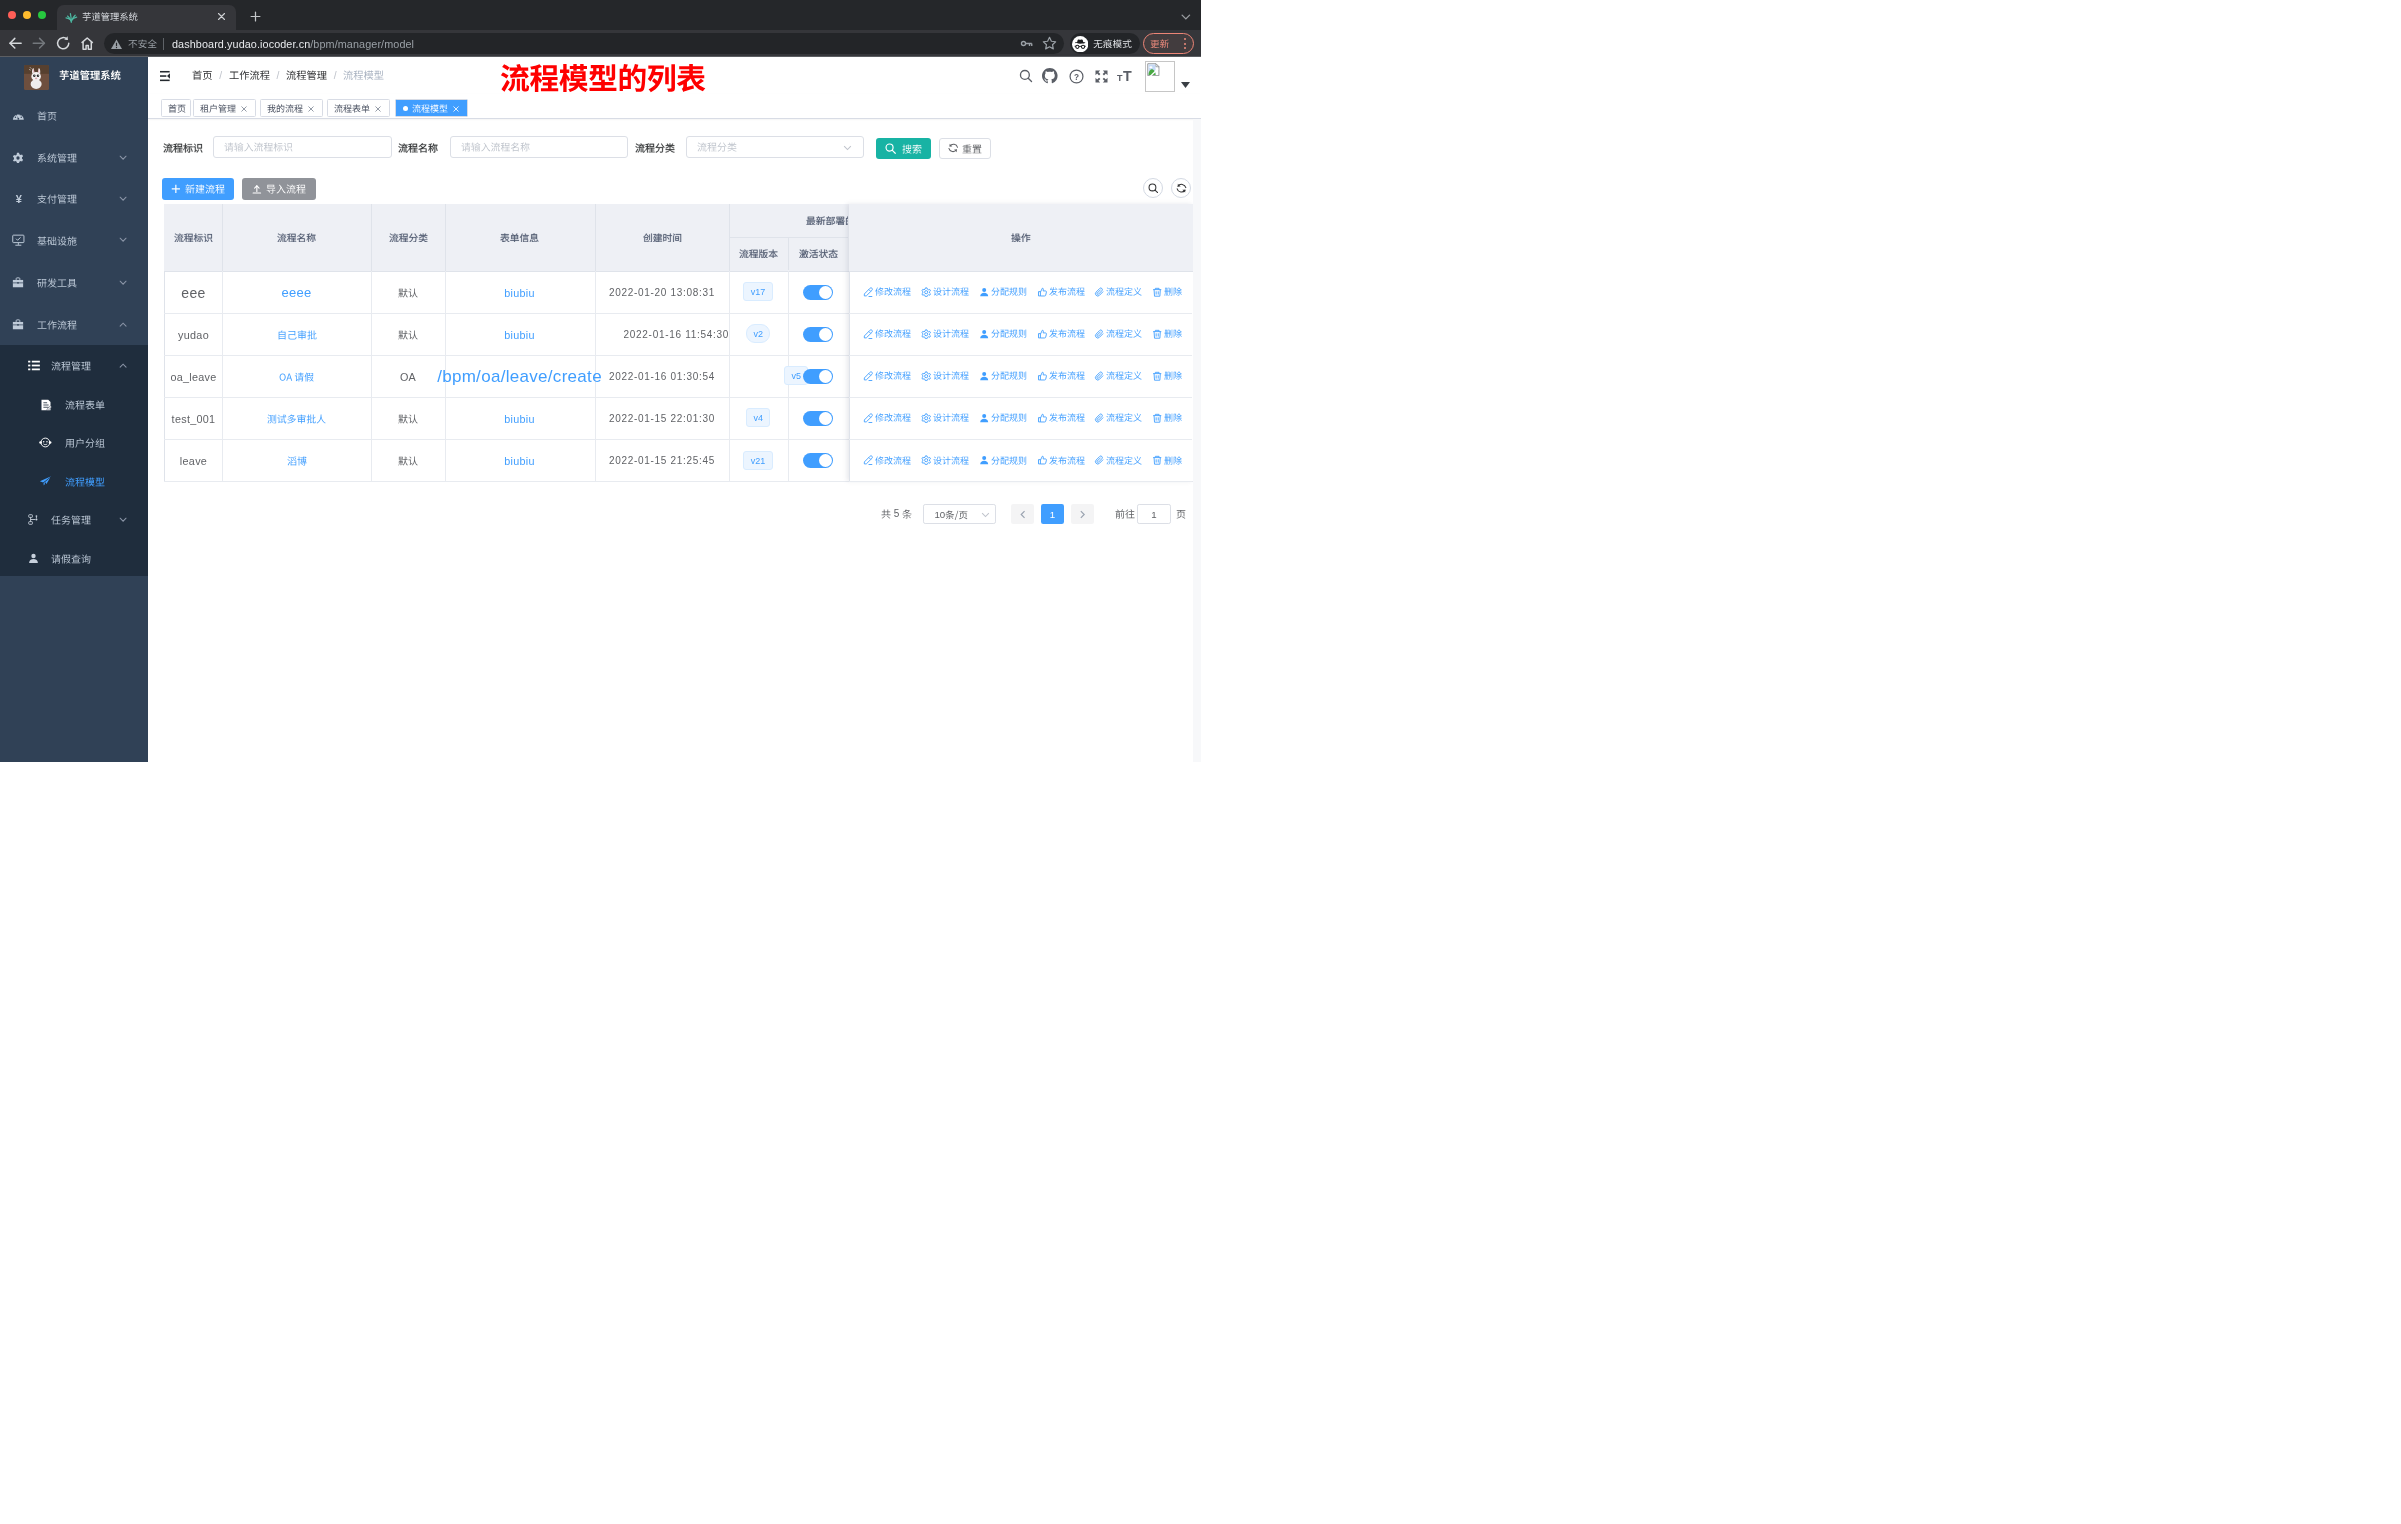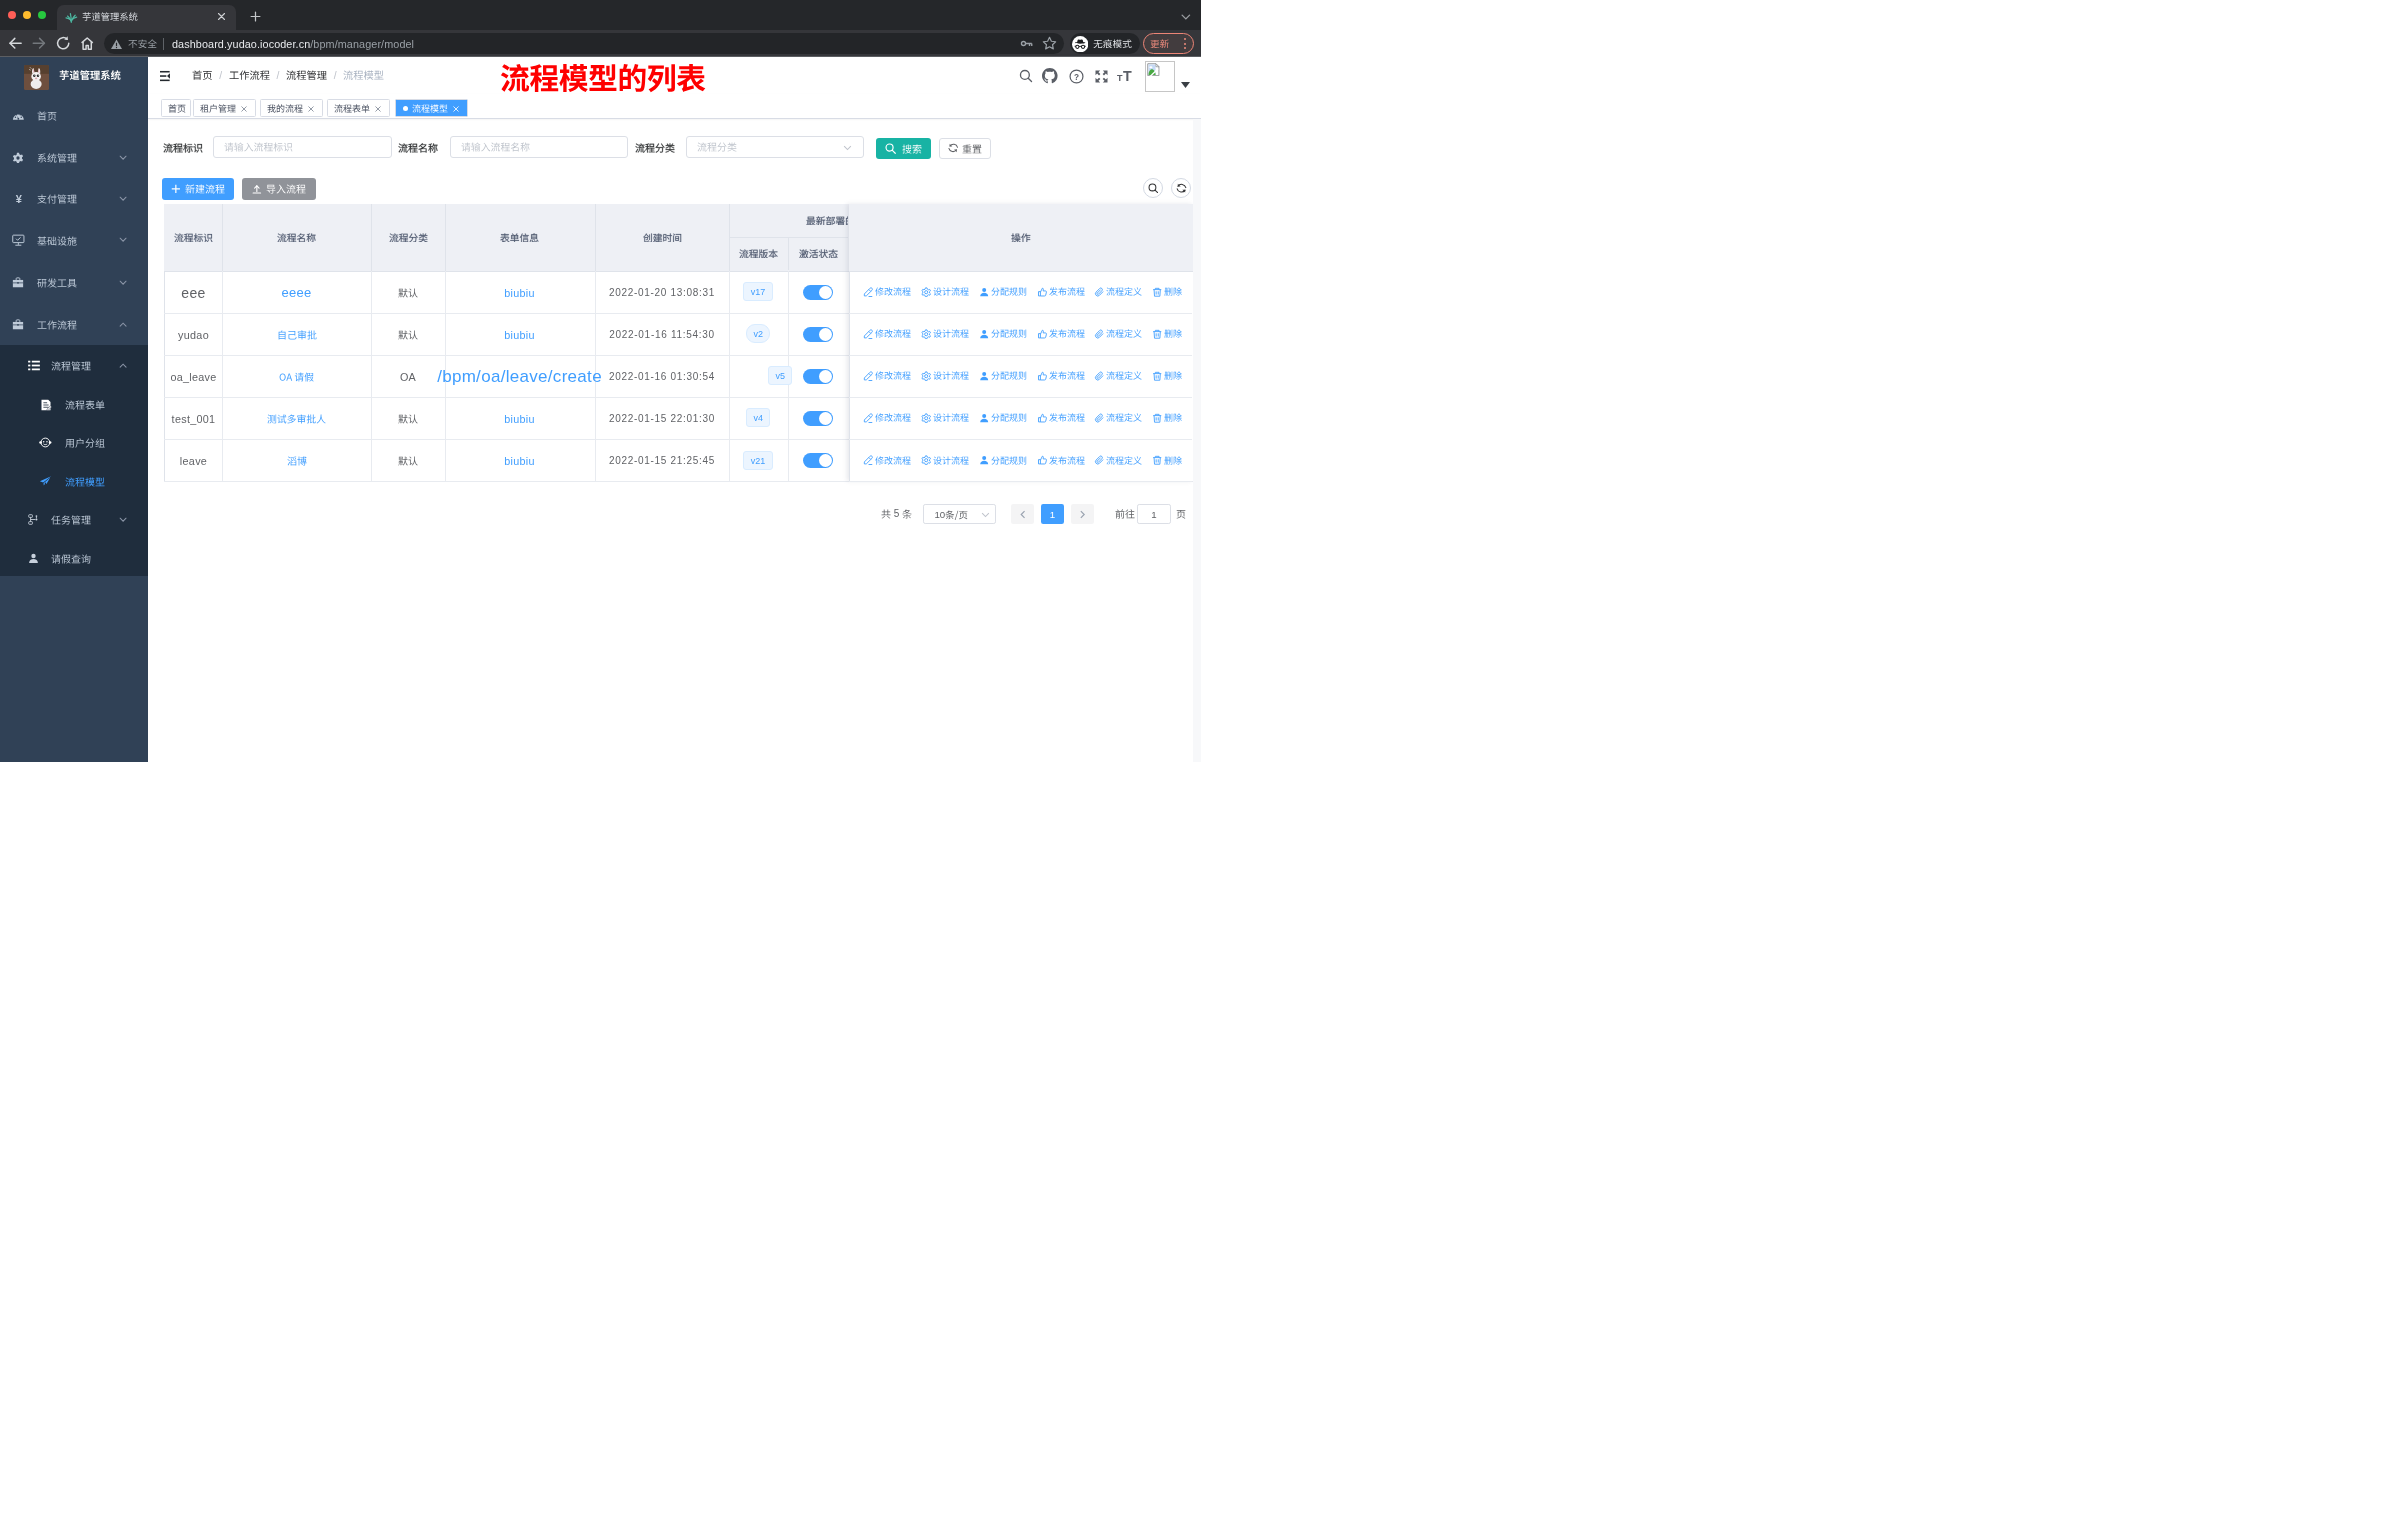--- a/index.html
+++ b/index.html
@@ -827,21 +827,21 @@
   </div>
 <div class="fc" style="left:371px;top:324px;width:74px;height:21px;">
     <svg class="t" style="vertical-align:-0.12em" width="20" height="10" viewBox="0 -880 2000 1000" fill="#606266">
       <use href="#r9ed8" x="0"></use>
       <use href="#r8ba4" x="1000"></use>
     </svg>
   </div>
 <div class="fc" style="left:445px;top:324px;width:149px;height:21px;">
     <span style="font-size:10.8px;color:#409eff;letter-spacing:0.3px">biubiu</span>
   </div>
-<div class="fc" style="left:595px;top:324px;width:134px;height:21px;">
+<div class="fc" style="left:595px;top:324px;width:134px;height:21px;justify-content:flex-end;">
     <span style="font-size:10px;color:#606266;letter-spacing:0.7px">2022-01-16 11:54:30</span>
   </div>
 <div class="fc" style="left:746px;top:324px;width:24.4px;height:19.4px;background:#ecf5ff;border:0.7px solid #d9ecff;border-radius:9px;font-size:9px;color:#409eff">v2</div>
 <div class="" style="left:803px;top:327px;width:30px;height:15px;background:#409eff;border-radius:7.4px">
     <div style="right:0.7px;left:auto;top:0.7px;width:13.4px;height:13.4px;border-radius:50%;background:#fff"></div>
   </div>
 <div class="fc" style="left:164px;top:366px;width:59px;height:21px;">
     <span style="font-size:10.8px;color:#606266;letter-spacing:0.3px">oa_leave</span>
   </div>
 <div class="fc" style="left:222px;top:366px;width:149px;height:21px;">
@@ -854,21 +854,21 @@
   </div>
 <div class="fc" style="left:371px;top:366px;width:74px;height:21px;">
     <span style="font-size:10.8px;color:#606266;letter-spacing:0.3px">OA</span>
   </div>
 <div class="fc" style="left:445px;top:366px;width:149px;height:21px;">
     <span style="font-size:17px;color:#409eff;letter-spacing:0.3px">/bpm/oa/leave/create</span>
   </div>
 <div class="fc" style="left:595px;top:366px;width:134px;height:21px;">
     <span style="font-size:10px;color:#606266;letter-spacing:0.7px">2022-01-16 01:30:54</span>
   </div>
-<div class="fc" style="left:768px;top:366px;width:24.4px;height:19.4px;background:#ecf5ff;border:0.7px solid #d9ecff;border-radius:3px;font-size:9px;color:#409eff">v5</div>
+<div class="fc" style="left:784px;top:366px;width:24.4px;height:19.4px;background:#ecf5ff;border:0.7px solid #d9ecff;border-radius:3px;font-size:9px;color:#409eff">v5</div>
 <div class="" style="left:803px;top:369px;width:30px;height:15px;background:#409eff;border-radius:7.4px">
     <div style="right:0.7px;left:auto;top:0.7px;width:13.4px;height:13.4px;border-radius:50%;background:#fff"></div>
   </div>
 <div class="fc" style="left:164px;top:408px;width:59px;height:21px;">
     <span style="font-size:10.8px;color:#606266;letter-spacing:0.3px">test_001</span>
   </div>
 <div class="fc" style="left:222px;top:408px;width:149px;height:21px;">
     <svg class="t" style="vertical-align:-0.12em" width="59" height="10" viewBox="0 -880 6000 1000" fill="#409eff">
       <use href="#r6d4b" x="0"></use>
       <use href="#r8bd5" x="1000"></use>

